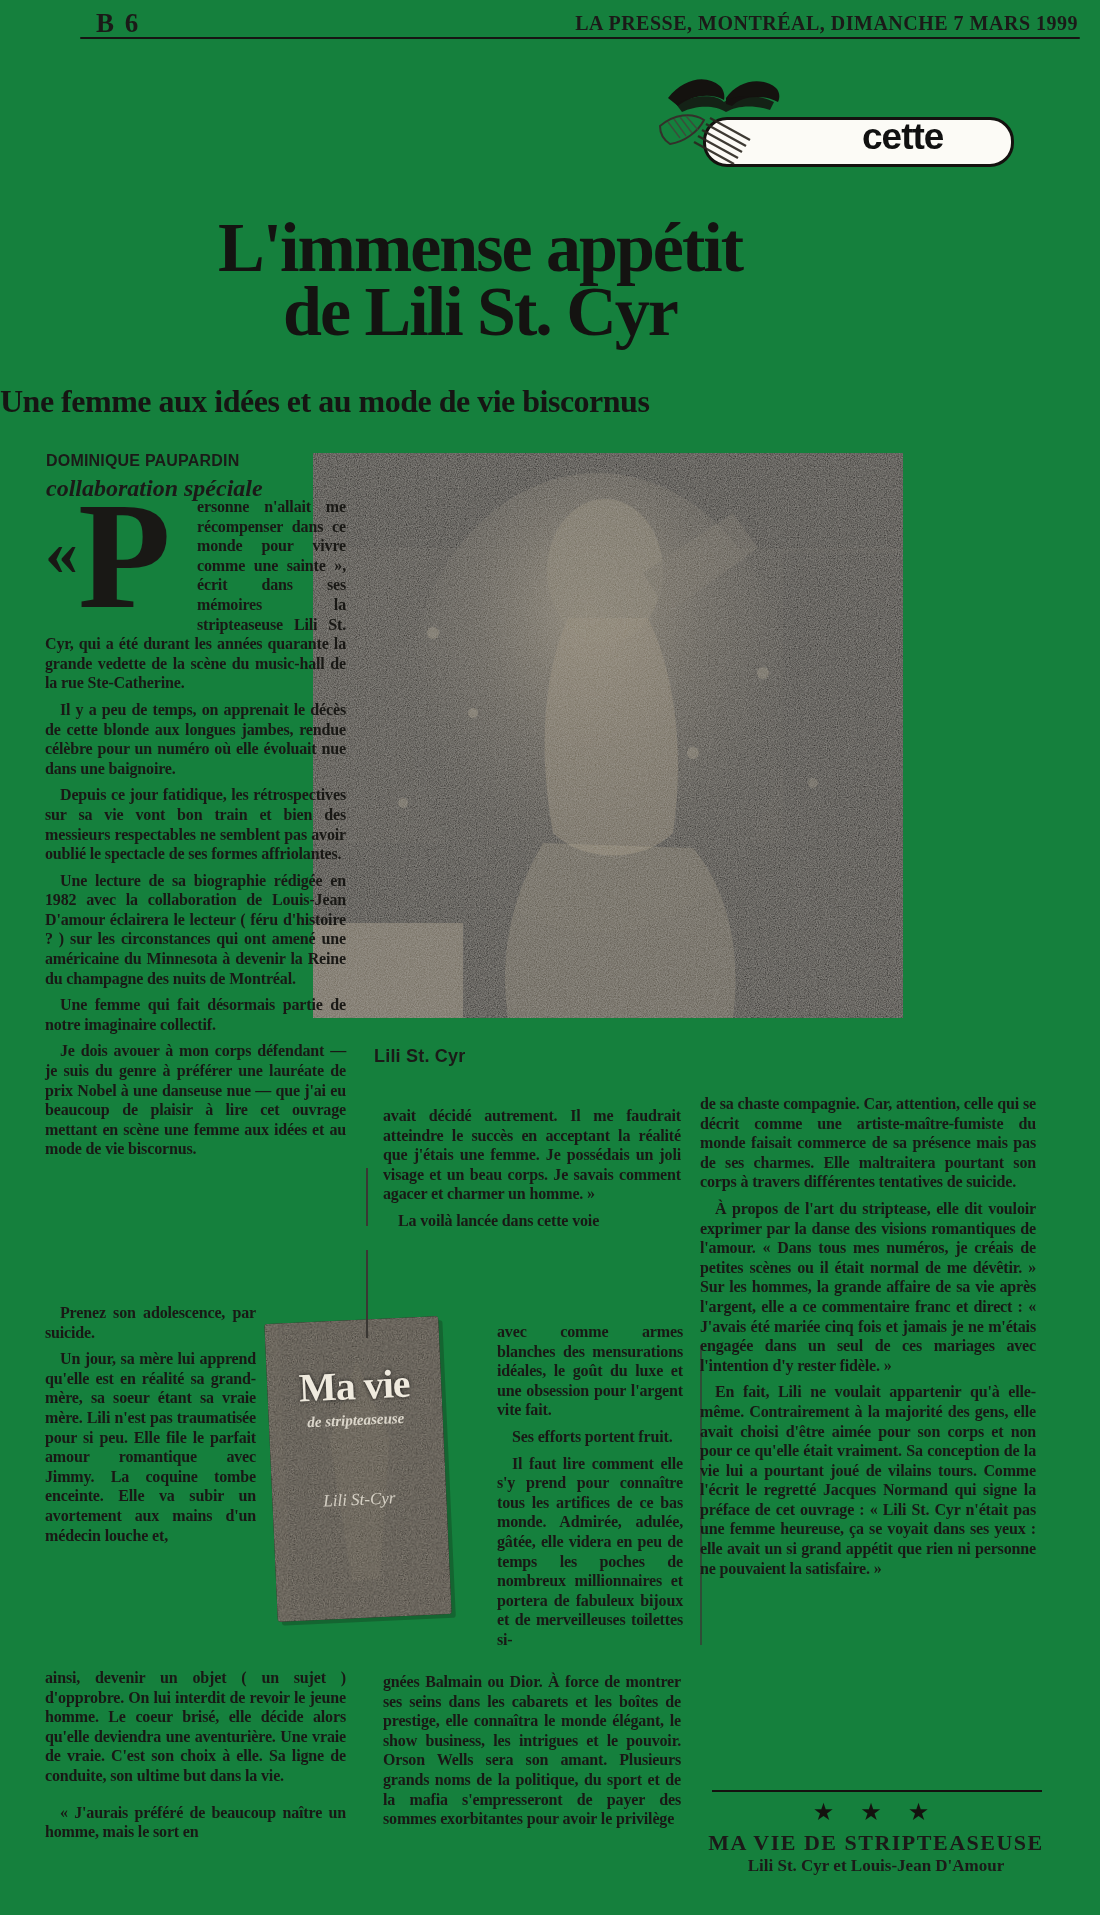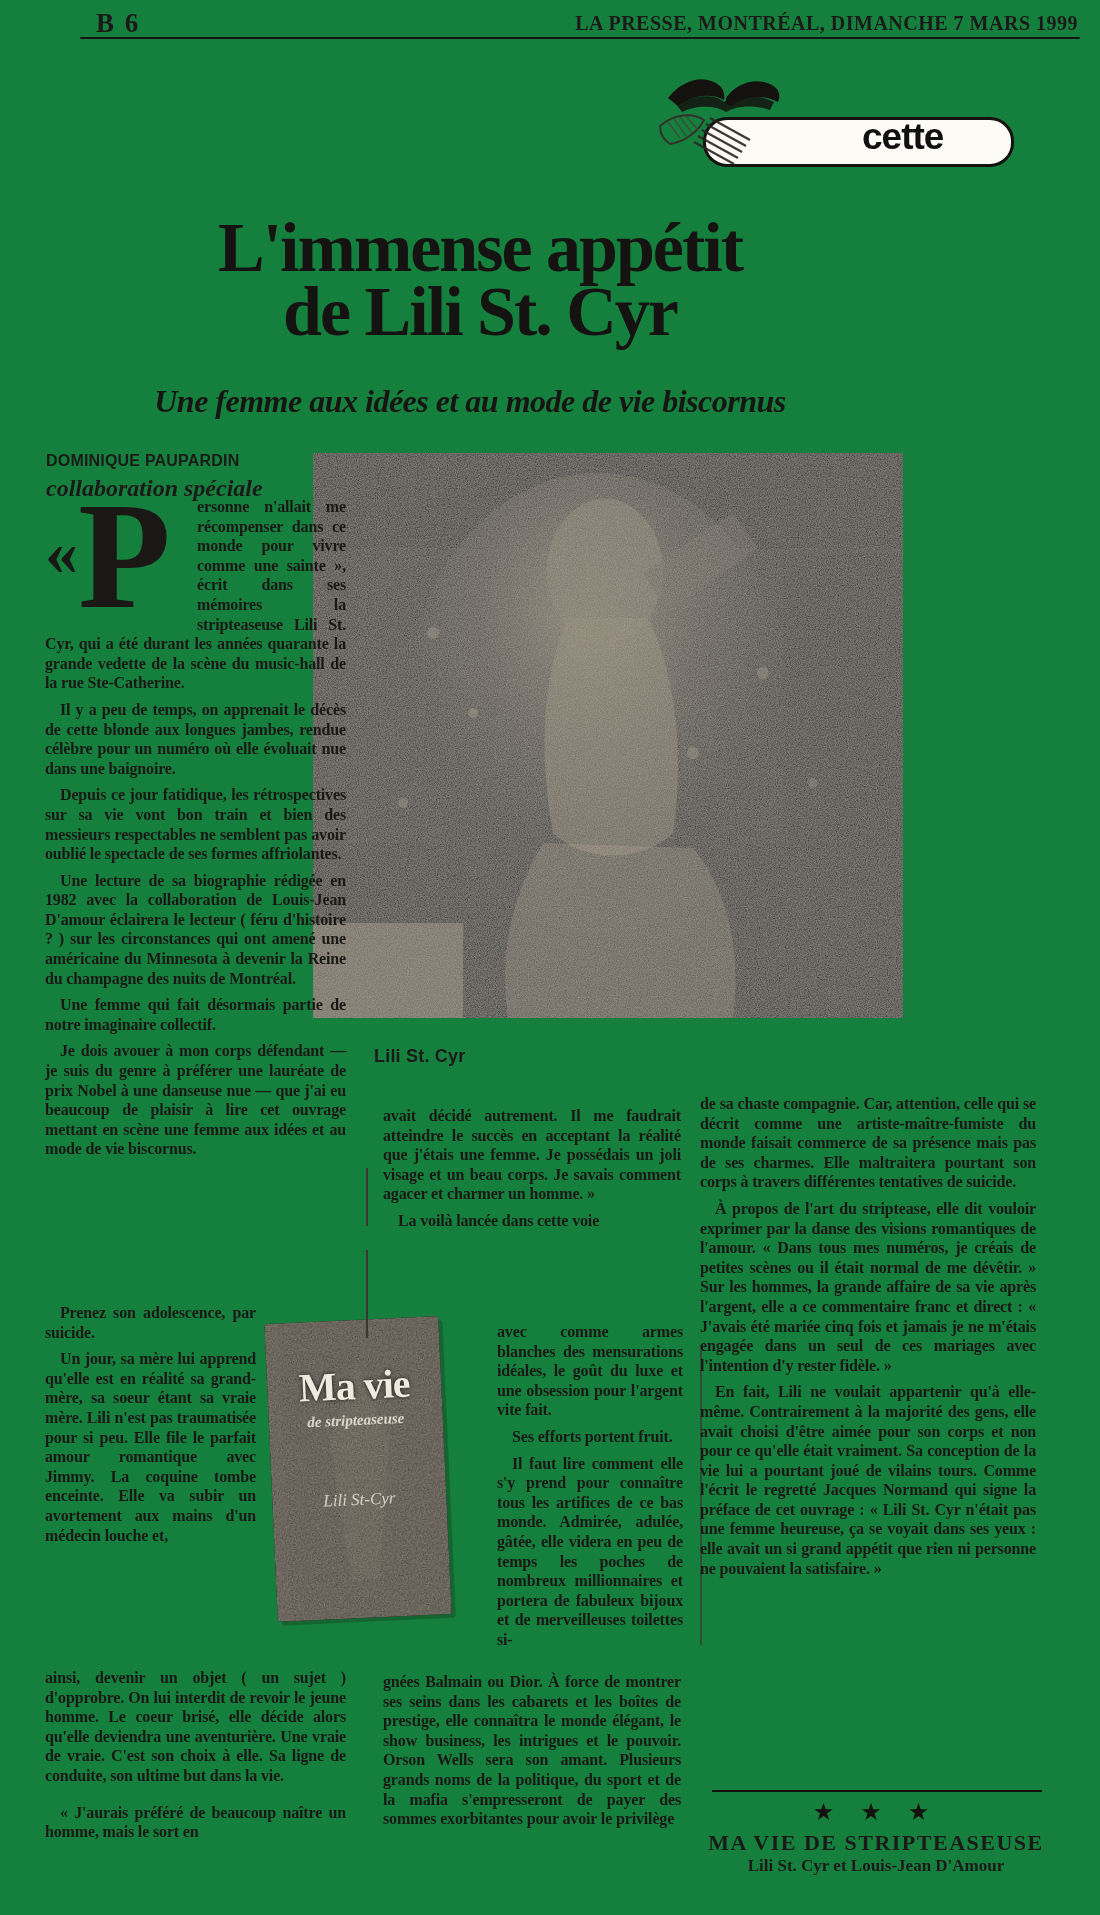--- a/index.html
+++ b/index.html
@@ -17,21 +17,21 @@
 
   
   .badge-pill{left:703px;top:117px;width:305px;height:44px;border:3px solid #14120f;border-radius:24px;background:#fcfbf6;}
   .badge-label{left:862px;top:116px;font-family:"Liberation Sans",sans-serif;font-size:37px;font-weight:900;letter-spacing:-1px;color:#111;}
   .badge-art{left:640px;top:70px;}
 
   
   .title{left:0;width:960px;text-align:center;font-weight:600;font-size:70px;letter-spacing:-2px;line-height:80px;color:#141311;}
   .t1{top:188px;margin-top:20px;}
   .t2{top:272px;}
-  .subtitle{left:0;top:383px;width:940px;text-align:center;font-style:italic;font-weight:600;font-size:32px;letter-spacing:-.5px;color:#161513;}
+  .subtitle{left:0;top:383px;width:940px;font-weight:600;font-size:32px;letter-spacing:-.5px;color:#161513;}
 
   .byline{left:46px;top:452px;font-family:"Liberation Sans",sans-serif;font-size:16px;font-weight:bold;letter-spacing:.2px;}
   .byrole{left:46px;top:475px;font-style:italic;font-size:24px;font-weight:600;}
 
   
   .photo{left:313px;top:453px;width:590px;height:565px;background:#211f1b;}
   .caption{left:374px;top:1046px;font-family:"Liberation Sans",sans-serif;font-size:18px;font-weight:900;letter-spacing:.2px;}
 
   
   .btxt{font-size:16px;line-height:19.6px;font-weight:bold;text-align:justify;letter-spacing:-.15px;color:#191815;}

